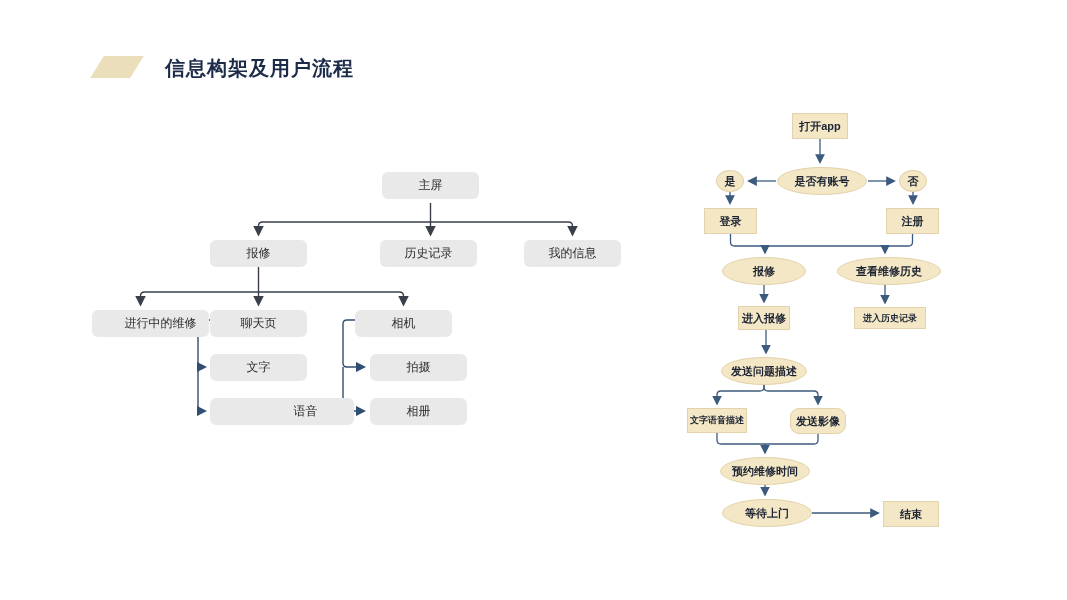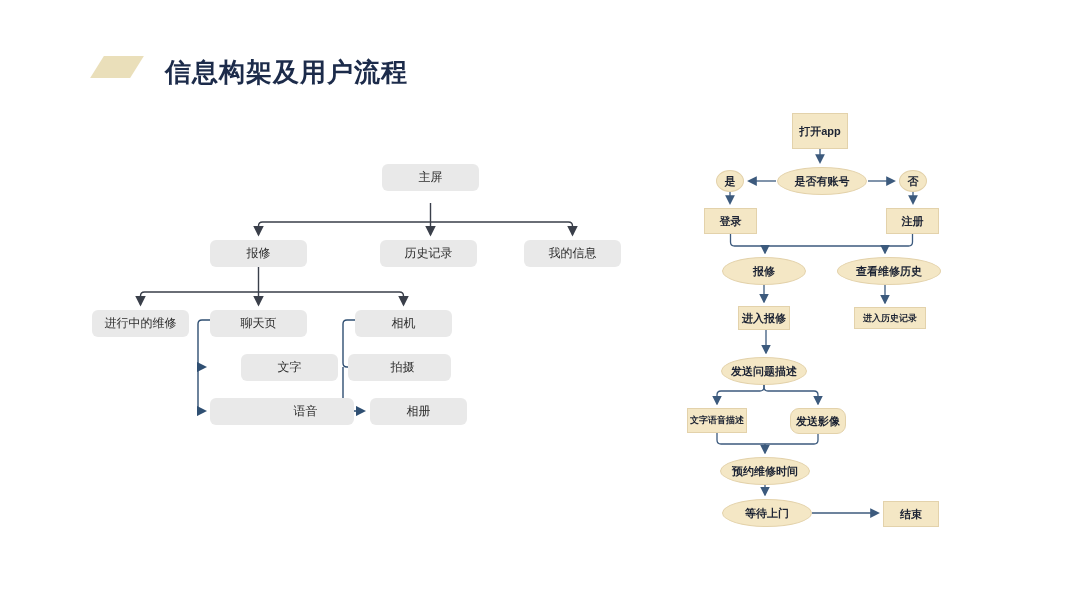--- a/index.html
+++ b/index.html
@@ -6,21 +6,21 @@
   #canvas{
     position:relative;width:1067px;height:600px;background:#ffffff;
     font-family:"Liberation Sans","DejaVu Sans",sans-serif;overflow:hidden;
   }
   
   .hdr-shape{
     position:absolute;left:97px;top:56px;width:40px;height:22px;
     background:#eadfba;transform:skewX(-32deg);
   }
   .hdr-title{
-    position:absolute;left:165px;top:55px;font-size:26px;font-weight:bold;
+    position:absolute;left:165px;top:55px;font-size:20px;font-weight:bold;
     color:#1c2b4a;letter-spacing:1px;white-space:nowrap;
   }
   
   #wires{position:absolute;left:0;top:0;width:1067px;height:600px;}
   
   .t-box{
     position:absolute;width:97px;height:27px;background:#e9e9e9;
     border-radius:6px;display:flex;align-items:center;justify-content:center;
     font-size:12px;color:#2d2d2d;white-space:nowrap;
   }
@@ -88,55 +88,55 @@
       <path d="M766 330 V352.5" marker-end="url(#arr-blue)"></path>
       <path d="M764 385 V387 Q764 391 760 391 H721 Q717 391 717 395 V403.5" marker-end="url(#arr-blue)"></path>
       <path d="M764 385 V387 Q764 391 768 391 H814 Q818 391 818 395 V403.5" marker-end="url(#arr-blue)"></path>
       <path d="M717 433 V440 Q717 444 721 444 H814 Q818 444 818 440 V434"></path>
       <path d="M765 444 V452.5" marker-end="url(#arr-blue)"></path>
       <path d="M765 485 V494.5" marker-end="url(#arr-blue)"></path>
       <path d="M812 513 H878" marker-end="url(#arr-blue)"></path>
     </g>
   </svg>
 
-  <div class="t-box" style="left:382px;top:164px;">
+  <div class="t-box" style="left:382px;top:172px;">
       <span>主屏</span>
     </div>
   <div class="t-box" style="left:210px;top:240px;">
       <span>报修</span>
     </div>
   <div class="t-box" style="left:524px;top:240px;">
       <span>我的信息</span>
     </div>
   <div class="t-box" style="left:380px;top:240px;">
       <span>历史记录</span>
     </div>
-  <div class="t-box" style="left:92px;top:310px;">
+  <div class="t-box" style="left:92px;top:310px;padding-left:20px;">
       <span>进行中的维修</span>
     </div>
   <div class="t-box" style="left:210px;top:310px;">
       <span>聊天页</span>
     </div>
   <div class="t-box" style="left:355px;top:310px;">
       <span>相机</span>
     </div>
-  <div class="t-box" style="left:210px;top:354px;margin-left:31px;">
+  <div class="t-box" style="left:210px;top:354px;">
       <span>文字</span>
     </div>
   <div class="t-box" style="left:210px;top:398px;padding-left:47px;">
       <span>语音</span>
     </div>
-  <div class="t-box" style="left:348px;top:354px;padding-left:6px;">
+  <div class="t-box" style="left:370px;top:354px;">
       <span>拍摄</span>
     </div>
   <div class="t-box" style="left:370px;top:398px;text-align:center;">
       <span>相册</span>
     </div>
 
-  <div class="f-rect" style="left:792px;top:113px;width:56px;height:36px;">
+  <div class="f-rect" style="left:792px;top:113px;width:56px;height:26px;">
       <span>打开app</span>
     </div>
   <div class="f-ell" style="left:777px;top:167px;width:90px;height:28px;">
       <span>是否有账号</span>
     </div>
   <div class="f-ell" style="left:716px;top:170px;width:28px;height:22px;">
       <span>是</span>
     </div>
   <div class="f-ell" style="left:899px;top:170px;width:28px;height:22px;">
       <span>否</span>

